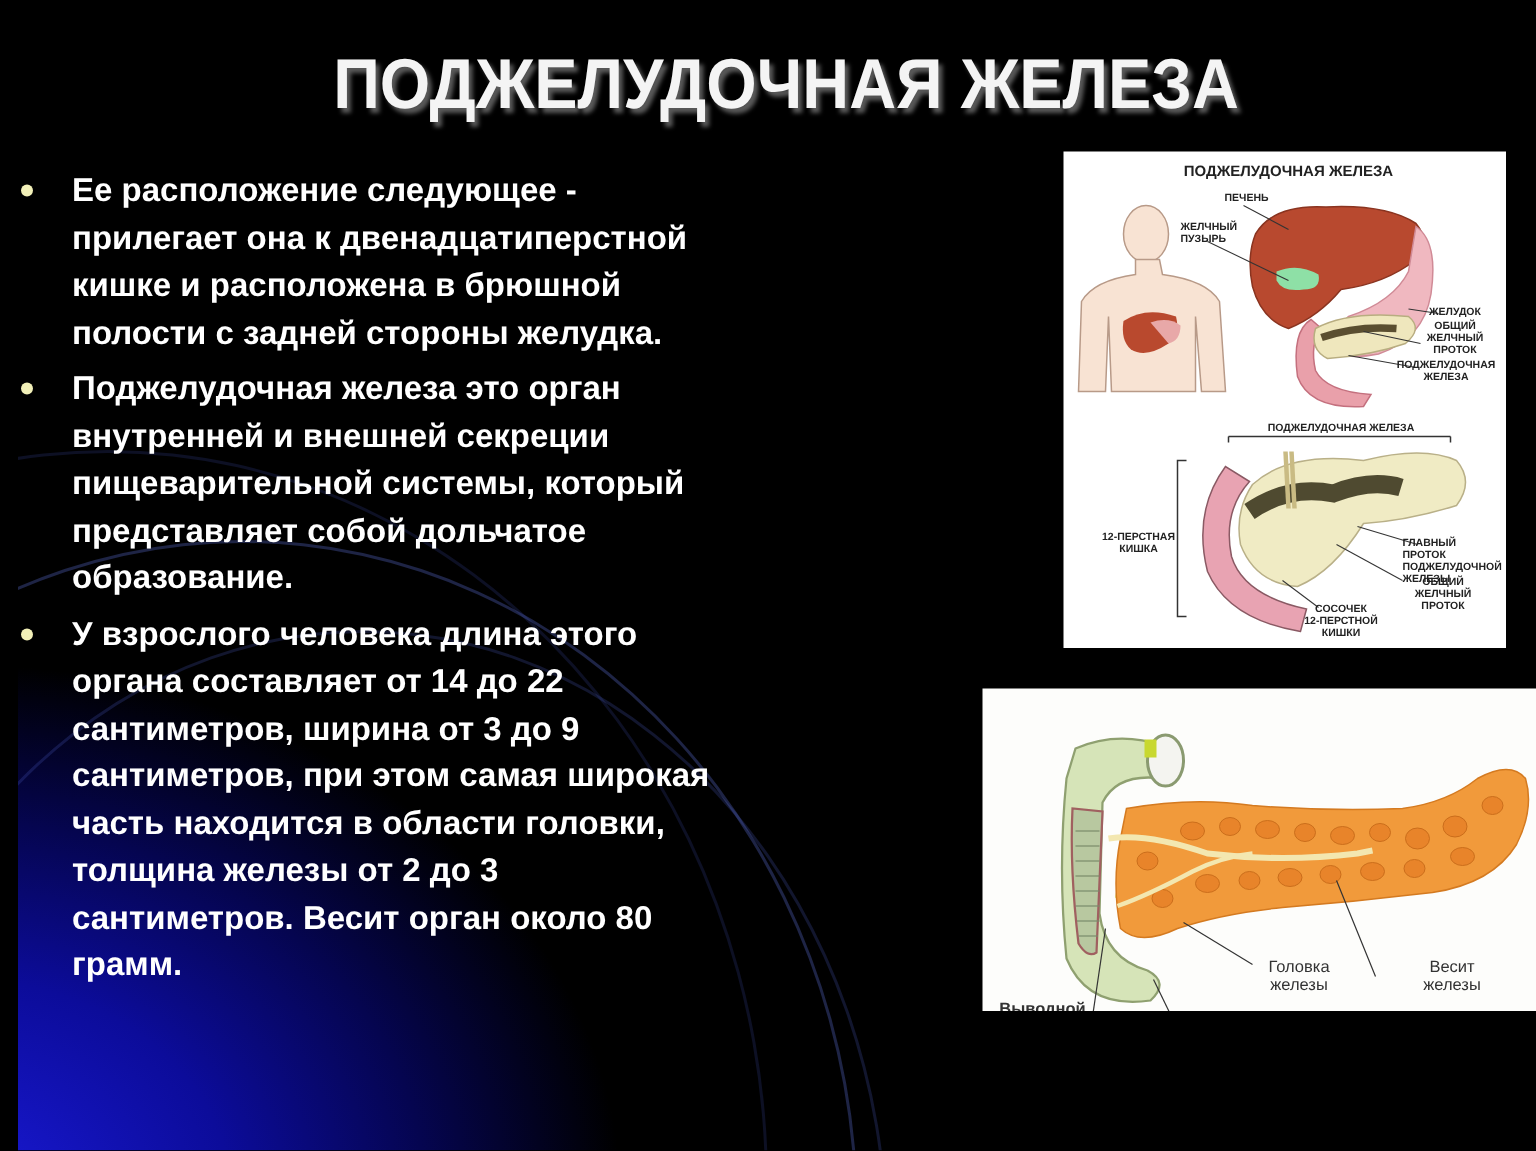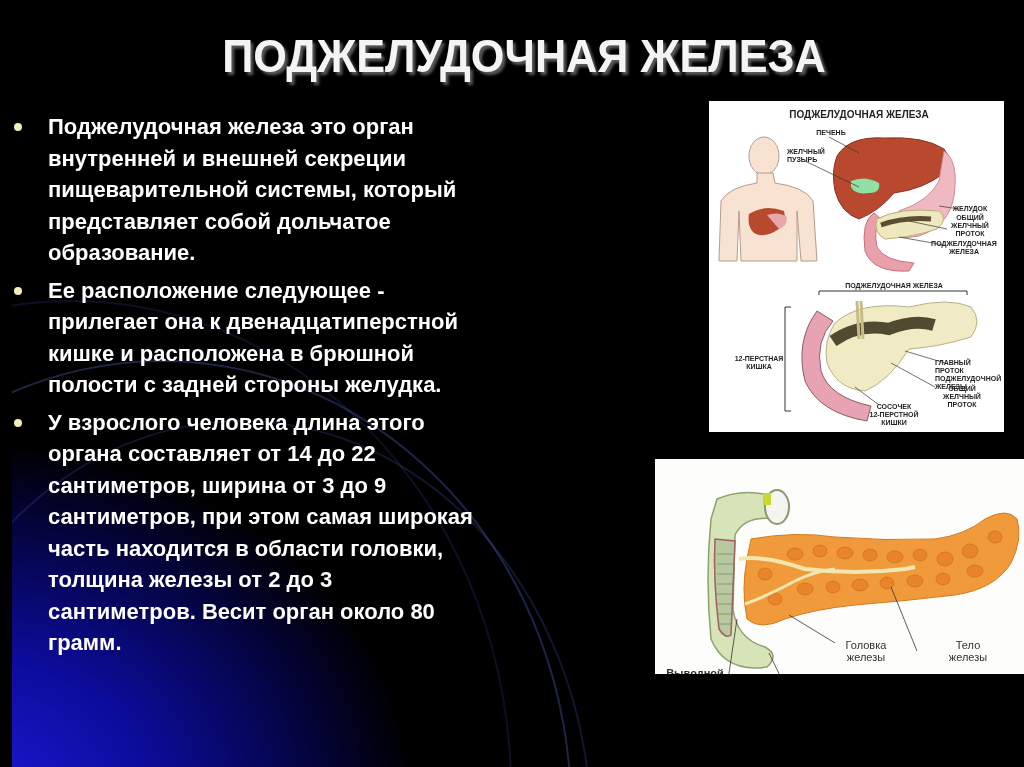--- a/index.html
+++ b/index.html
@@ -67,32 +67,32 @@
 <div class="slide">
   <div class="swirl s1"></div>
   <div class="swirl s2"></div>
   <div class="swirl s3"></div>
 
   <div class="title">ПОДЖЕЛУДОЧНАЯ ЖЕЛЕЗА</div>
 
   <ul class="bullets">
     <li class="bullet">
       <span class="dot"></span>
+      <span class="txt"> Ее расположение следующее -
+прилегает она к двенадцатиперстной
+кишке и расположена в брюшной
+полости с задней стороны желудка.</span>
+    </li>
+    <li class="bullet">
+      <span class="dot"></span>
       <span class="txt">Поджелудочная железа это орган
 внутренней и внешней секреции
 пищеварительной системы, который
 представляет собой дольчатое
 образование.</span>
-    </li>
-    <li class="bullet">
-      <span class="dot"></span>
-      <span class="txt"> Ее расположение следующее -
-прилегает она к двенадцатиперстной
-кишке и расположена в брюшной
-полости с задней стороны желудка.</span>
     </li>
     <li class="bullet">
       <span class="dot"></span>
       <span class="txt">У взрослого человека длина этого
 органа составляет от 14 до 22
 сантиметров, ширина от 3 до 9
 сантиметров, при этом самая широкая
 часть находится в области головки,
 толщина железы от 2 до 3
 сантиметров. Весит орган около 80
@@ -216,20 +216,20 @@
       <g stroke="#333" stroke-width="0.8">
         <line x1="82" y1="160" x2="72" y2="228"></line>
         <line x1="134" y1="156" x2="180" y2="184"></line>
         <line x1="236" y1="128" x2="262" y2="192"></line>
         <line x1="114" y1="194" x2="148" y2="264"></line>
       </g>
     </svg>
 
     <div class="lbl2" style="left:180px;top:180px;width:62px;">Головка
 железы</div>
-    <div class="lbl2" style="left:288px;top:180px;width:50px;">Тело
+    <div class="lbl2" style="left:288px;top:180px;width:50px;">Весит
 железы</div>
     <div class="lbl2" style="left:10px;top:208px;width:60px;font-weight:bold;">Выводной
 проток</div>
     <div class="lbl2" style="left:140px;top:232px;width:120px;">Двенадцатиперстная
 кишка</div>
   </div>
 </div>
 
 </body></html>

